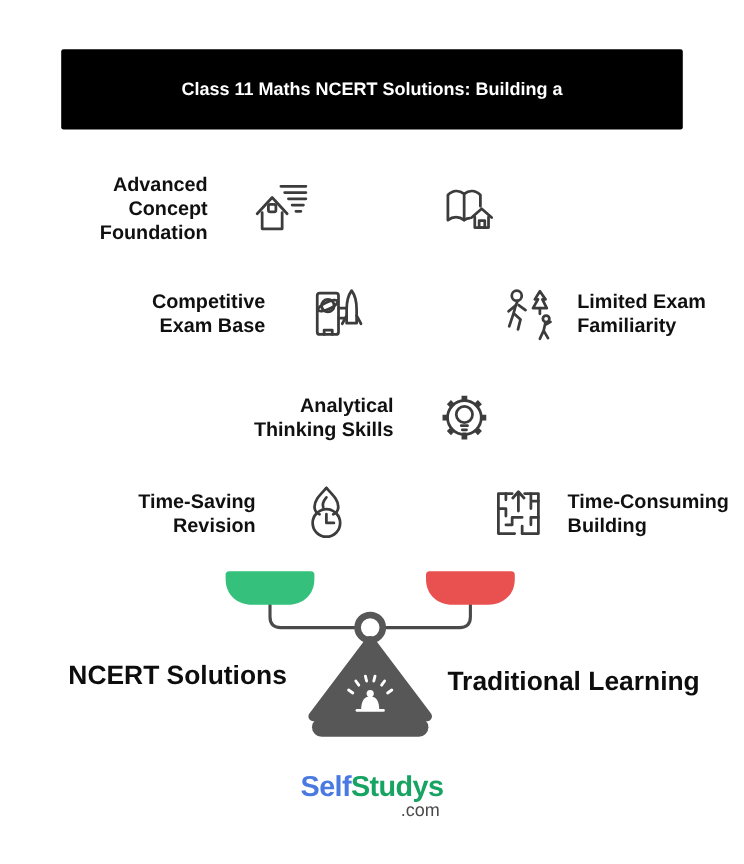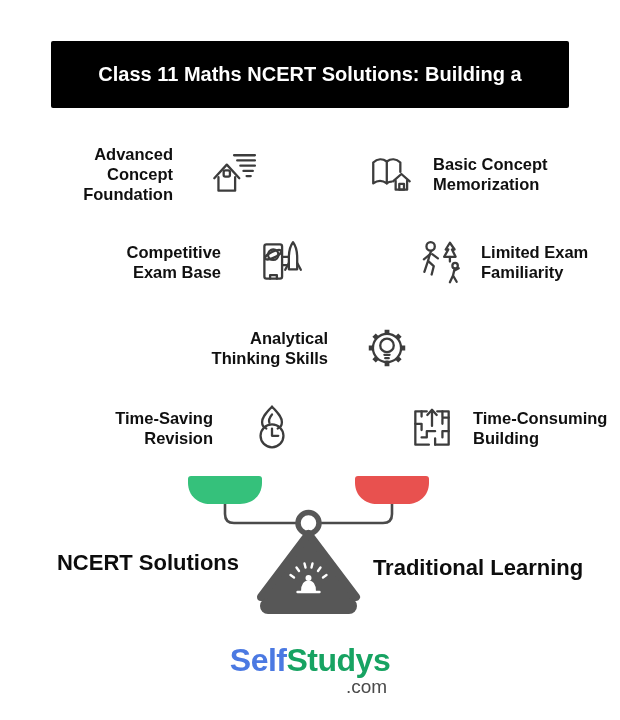--- a/index.html
+++ b/index.html
@@ -1,44 +1,44 @@
 <!DOCTYPE html>
 <html><head>
 <meta charset="utf-8">
 <style>
   html,body{margin:0;padding:0;background:#fff;}
   .page{position:relative;width:620px;height:720px;background:#ffffff;overflow:hidden;
         font-family:"Liberation Sans",sans-serif;}
   .banner{position:absolute;left:51px;top:41px;width:518px;height:67px;background:#000;
           color:#fff;display:flex;flex-direction:column;justify-content:center;align-items:center;
-          text-align:center;font-size:20px;font-weight:700;line-height:25px;border-radius:2px;}
+          text-align:center;font-size:15px;font-weight:700;line-height:25px;border-radius:2px;}
   .row{position:absolute;left:0;width:620px;display:flex;}
   .row1{top:132px;height:84px;}
   .row2{top:222px;height:80px;padding-left:48px;}
   .row3{top:308px;height:80px;justify-content:center;}
   .row4{top:388px;height:80px;padding-left:40px;}
   .cell{display:flex;align-items:center;box-sizing:border-box;}
   .cell.left{width:310px;justify-content:flex-end;padding-right:52px;gap:18px;}
   .cell.right{width:310px;justify-content:flex-start;padding-left:56px;}
   .itext{font-size:16.5px;font-weight:700;color:#101010;line-height:20px;}
   .cell.left .itext{text-align:right;max-width:122px;margin-right:15px;}
   .cell.right .itext{text-align:left;max-width:152px;margin-left:15px;}
   .iconbox{width:52px;height:52px;display:flex;align-items:center;justify-content:center;flex:0 0 auto;}
   .icon{stroke:#3c3c3c;fill:none;stroke-width:2.2;stroke-linecap:round;stroke-linejoin:round;}
   .icon .teeth{stroke-width:4.6;stroke-linecap:butt;}
   .scale-svg{position:absolute;left:160px;top:470px;}
   .pan-label{position:absolute;font-size:22px;font-weight:700;color:#0d0d0d;text-align:center;width:216px;}
   .pan-label.left{left:40px;top:550px;}
   .pan-label.right{left:370px;top:555px;}
   .logo{position:absolute;left:0;top:642px;width:620px;text-align:center;}
   .logo-inner{display:inline-block;}
-  .logo-main{font-size:32px;font-weight:700;letter-spacing:-0.5px;}
+  .logo-main{font-size:24px;font-weight:700;letter-spacing:-0.5px;}
   .logo-main .p1{color:#4b79e2;}
   .logo-main .p2{color:#17a362;}
-  .logo-suffix{display:block;text-align:right;font-size:19px;color:#4a4a4a;margin-top:-3px;padding-right:3px;}
+  .logo-suffix{display:block;text-align:right;font-size:15px;color:#4a4a4a;margin-top:-3px;padding-right:3px;}
 </style>
 </head>
 <body>
 
 <div class="page">
 
   <header class="banner">
     <div>Class 11 Maths NCERT Solutions: Building a</div>
   </header>
 
@@ -58,21 +58,20 @@
       <div class="iconbox">
         <svg class="icon" width="50" height="50" viewBox="0 0 48 48">
           <path d="M6,13 C10,9 15,9 19,12 V33 C15,30 10,30 6,33 Z"></path>
           <path d="M19,12 C23,9 28,9 32,13 V22"></path>
           <path d="M19,33 C20.5,31.9 22,31.4 23.5,31.4"></path>
           <path d="M25,31 L33,24 L41,31"></path>
           <path d="M27.5,30.5 V39 H38.5 V30.5"></path>
           <rect x="31" y="33.5" width="4.5" height="5.5"></rect>
         </svg>
       </div>
-      <div class="itext">Basic Concept Memorization</div>
     </div>
   </div>
 
   <div class="row row2">
     <div class="cell left">
       <div class="itext">Competitive Exam Base</div>
       <div class="iconbox">
         <svg class="icon" width="50" height="50" viewBox="0 0 48 48">
           <rect x="9" y="7" width="17" height="33" rx="2"></rect>
           <circle cx="17.5" cy="17" r="5"></circle>

